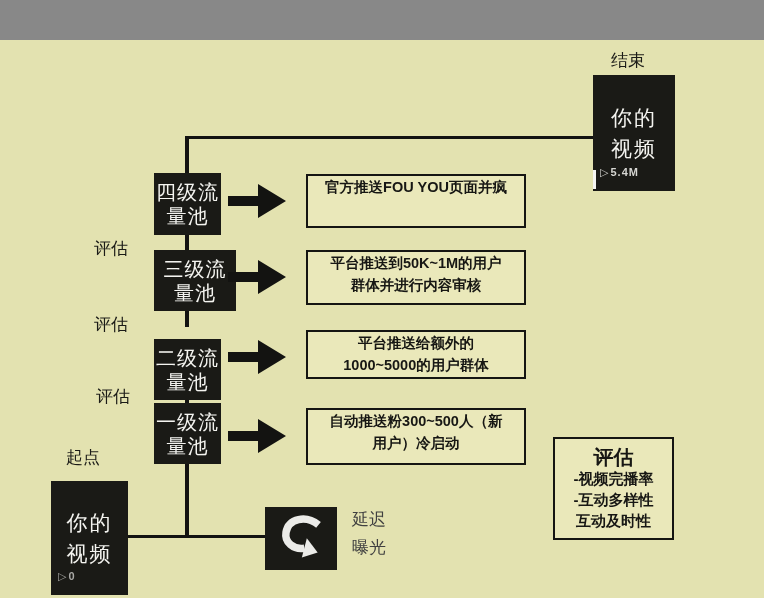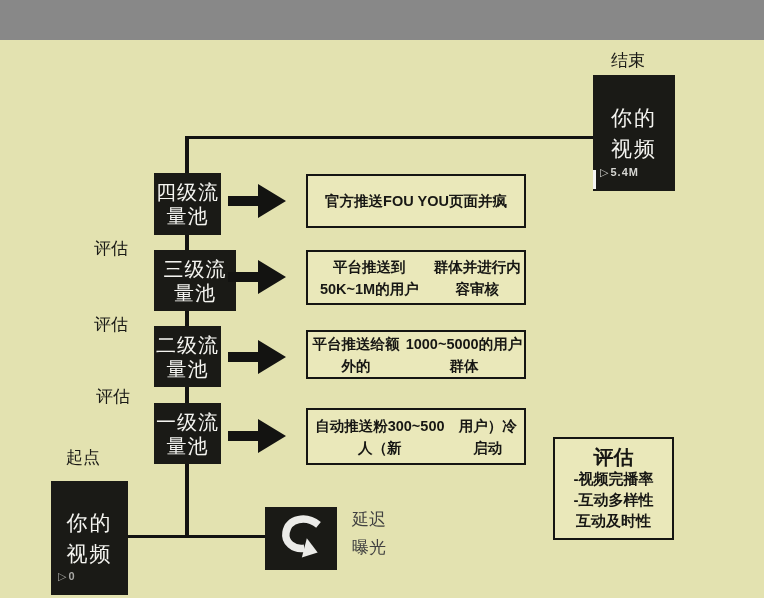--- a/index.html
+++ b/index.html
@@ -26,21 +26,21 @@
     display:flex;align-items:center;gap:1px;
     color:#d6d6d2;
   }
   .badge .play{font-size:11px;font-weight:normal;}
   .badge-dim{color:#a9a9a6;}
   .tick{position:absolute;left:0;bottom:2px;width:3px;height:19px;background:#f5f5f2;}
   .label{position:absolute;font-size:17px;color:#1b1b17;white-space:nowrap;}
   .desc-box{
     position:absolute;left:306px;width:220px;
     border:2px solid #151512;background:#eae8ba;
-    display:flex;flex-direction:row;align-items:center;justify-content:center;
+    display:flex;flex-direction:column;align-items:center;
     text-align:center;font-weight:bold;font-size:14.5px;line-height:22px;color:#171714;
     box-sizing:border-box;
   }
   .arrow{position:absolute;left:228px;width:59px;height:52px;}
   .eval-box{
     position:absolute;left:553px;top:397px;width:121px;height:103px;
     border:2px solid #151512;background:#eae8ba;
     box-sizing:border-box;text-align:center;
   }
   .eval-box .title{font-size:20px;font-weight:bold;margin-top:7px;line-height:22px;}
@@ -96,21 +96,21 @@
   <div class="arrow" style="top:211px;">
     <svg width="59" height="52" viewBox="0 0 59 52">
         <path d="M0,21 h30 v-12 l28,17 -28,17 v-12 h-30 z" fill="#131311"></path>
       </svg>
   </div>
   <div class="desc-box" style="top:210px;height:55px;">
     <div>平台推送到50K~1M的用户</div>
     <div>群体并进行内容审核</div>
   </div>
 
-  <div class="black-box pool-box" style="left:154px;top:286px;width:67px;height:61px;">
+  <div class="black-box pool-box" style="left:154px;top:299px;width:67px;height:61px;">
     <div>二级流</div>
     <div>量池</div>
   </div>
   <div class="arrow" style="top:291px;">
     <svg width="59" height="52" viewBox="0 0 59 52">
         <path d="M0,21 h30 v-12 l28,17 -28,17 v-12 h-30 z" fill="#131311"></path>
       </svg>
   </div>
   <div class="desc-box" style="top:290px;height:49px;">
     <div>平台推送给额外的</div>

